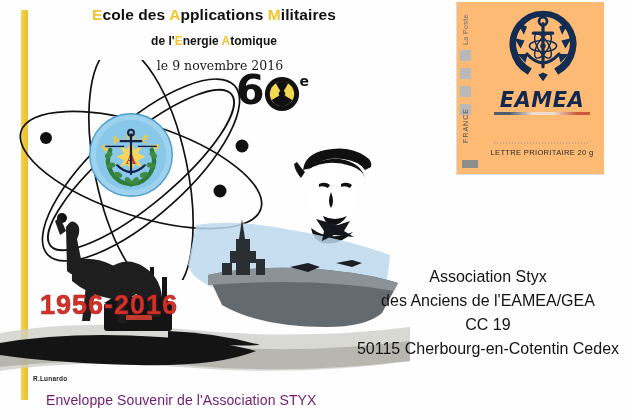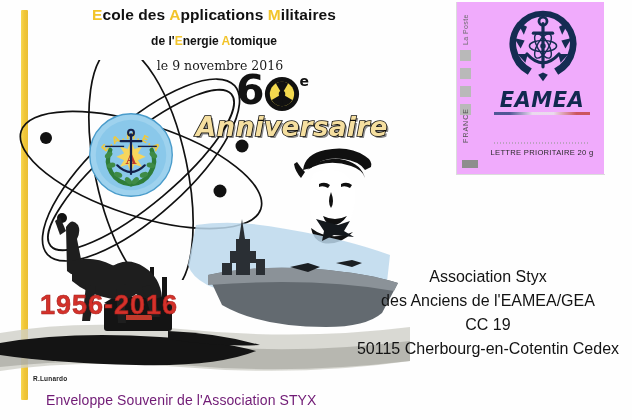--- a/index.html
+++ b/index.html
@@ -62,21 +62,21 @@
   
   .caption{position:absolute;left:46px;top:392px;font-size:14px;color:#701a75;
     letter-spacing:.1px;}
 
   
   .address{position:absolute;left:352px;top:265px;width:272px;text-align:center;
     font-size:16px;color:#131313;line-height:1.5;}
 
   
   .stamp{position:absolute;left:456px;top:2px;width:148px;height:172px;
-    background:#f0abfc;}
+    background:#fdba74;}
   .stampstrip{position:absolute;left:0;top:0;width:22px;height:172px;}
   .sv{position:absolute;left:-17px;font-size:7px;color:#6b6b6b;
     transform:rotate(-90deg);transform-origin:center;width:52px;text-align:center;
     letter-spacing:.4px;}
   .sv.lp{top:24px;}
   .sv.fr{top:120px;color:#555;letter-spacing:1px;}
   .sqr{position:absolute;left:4px;width:11px;height:11px;background:#b9b9b9;}
   .stampmain{position:absolute;left:24px;top:0;width:124px;height:172px;}
   .emblem{position:absolute;left:22px;top:4px;width:82px;height:80px;}
   .emblem svg{width:100%;height:100%;}
@@ -177,21 +177,20 @@
         <g fill="#111">
           <path d="M20 20 L13.2 8.2 A13.5 13.5 0 0 1 26.8 8.2 Z"></path>
           <path d="M20 20 L31.5 26.8 A13.5 13.5 0 0 1 19.9 33.5 Z"></path>
           <path d="M20 20 L20.1 33.5 A13.5 13.5 0 0 1 8.5 26.8 Z"></path>
         </g>
         <circle cx="20" cy="20" r="3.6" fill="#111"></circle>
       </svg>
     </span>
     <span class="sup">e</span>
   </div>
-  <div class="anniv">Anniversaire</div>
 
   <div class="sailor">
     <svg viewBox="0 0 105 110">
       <g fill="#101010">
         <path d="M18 30 q2 -16 22 -20 q24 -5 40 6 q8 5 6 11 l-6 3 q-6 -9 -22 -11
                  q-20 -3 -32 9 z"></path>
         <path d="M12 22 q4 6 8 10 l-4 6 q-6 -7 -7 -14 z"></path>
         <path d="M28 34 q16 -8 32 0 q10 6 10 22 q0 22 -12 34 q-10 10 -20 5
                  q-12 -8 -13 -30 q-1 -22 3 -31 z" fill="#fff"></path>
         <path d="M34 44 q6 -3 11 1 l-2 3 q-5 -3 -9 -1z"></path>

